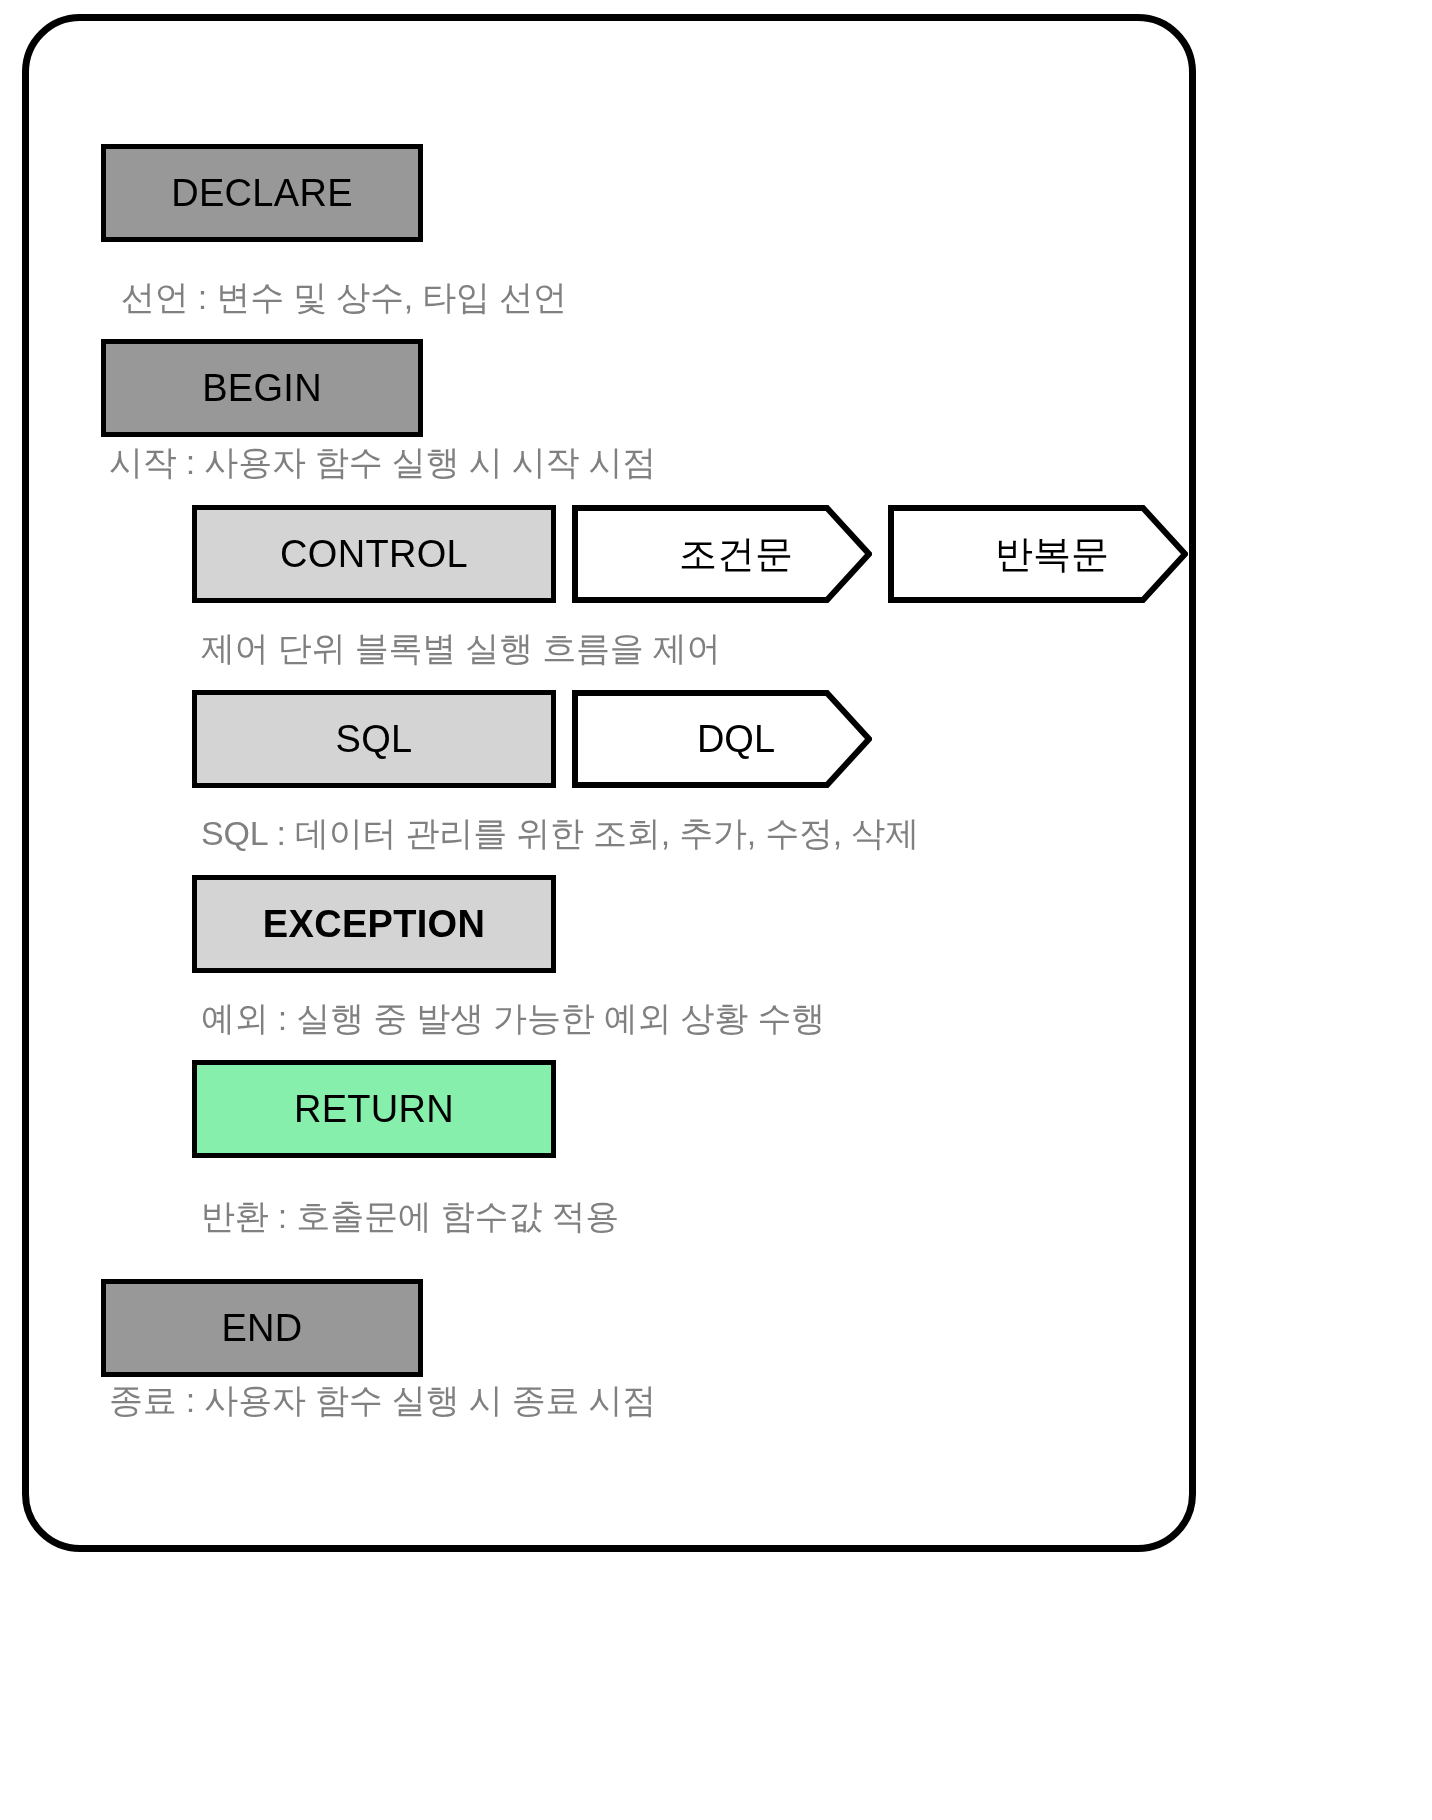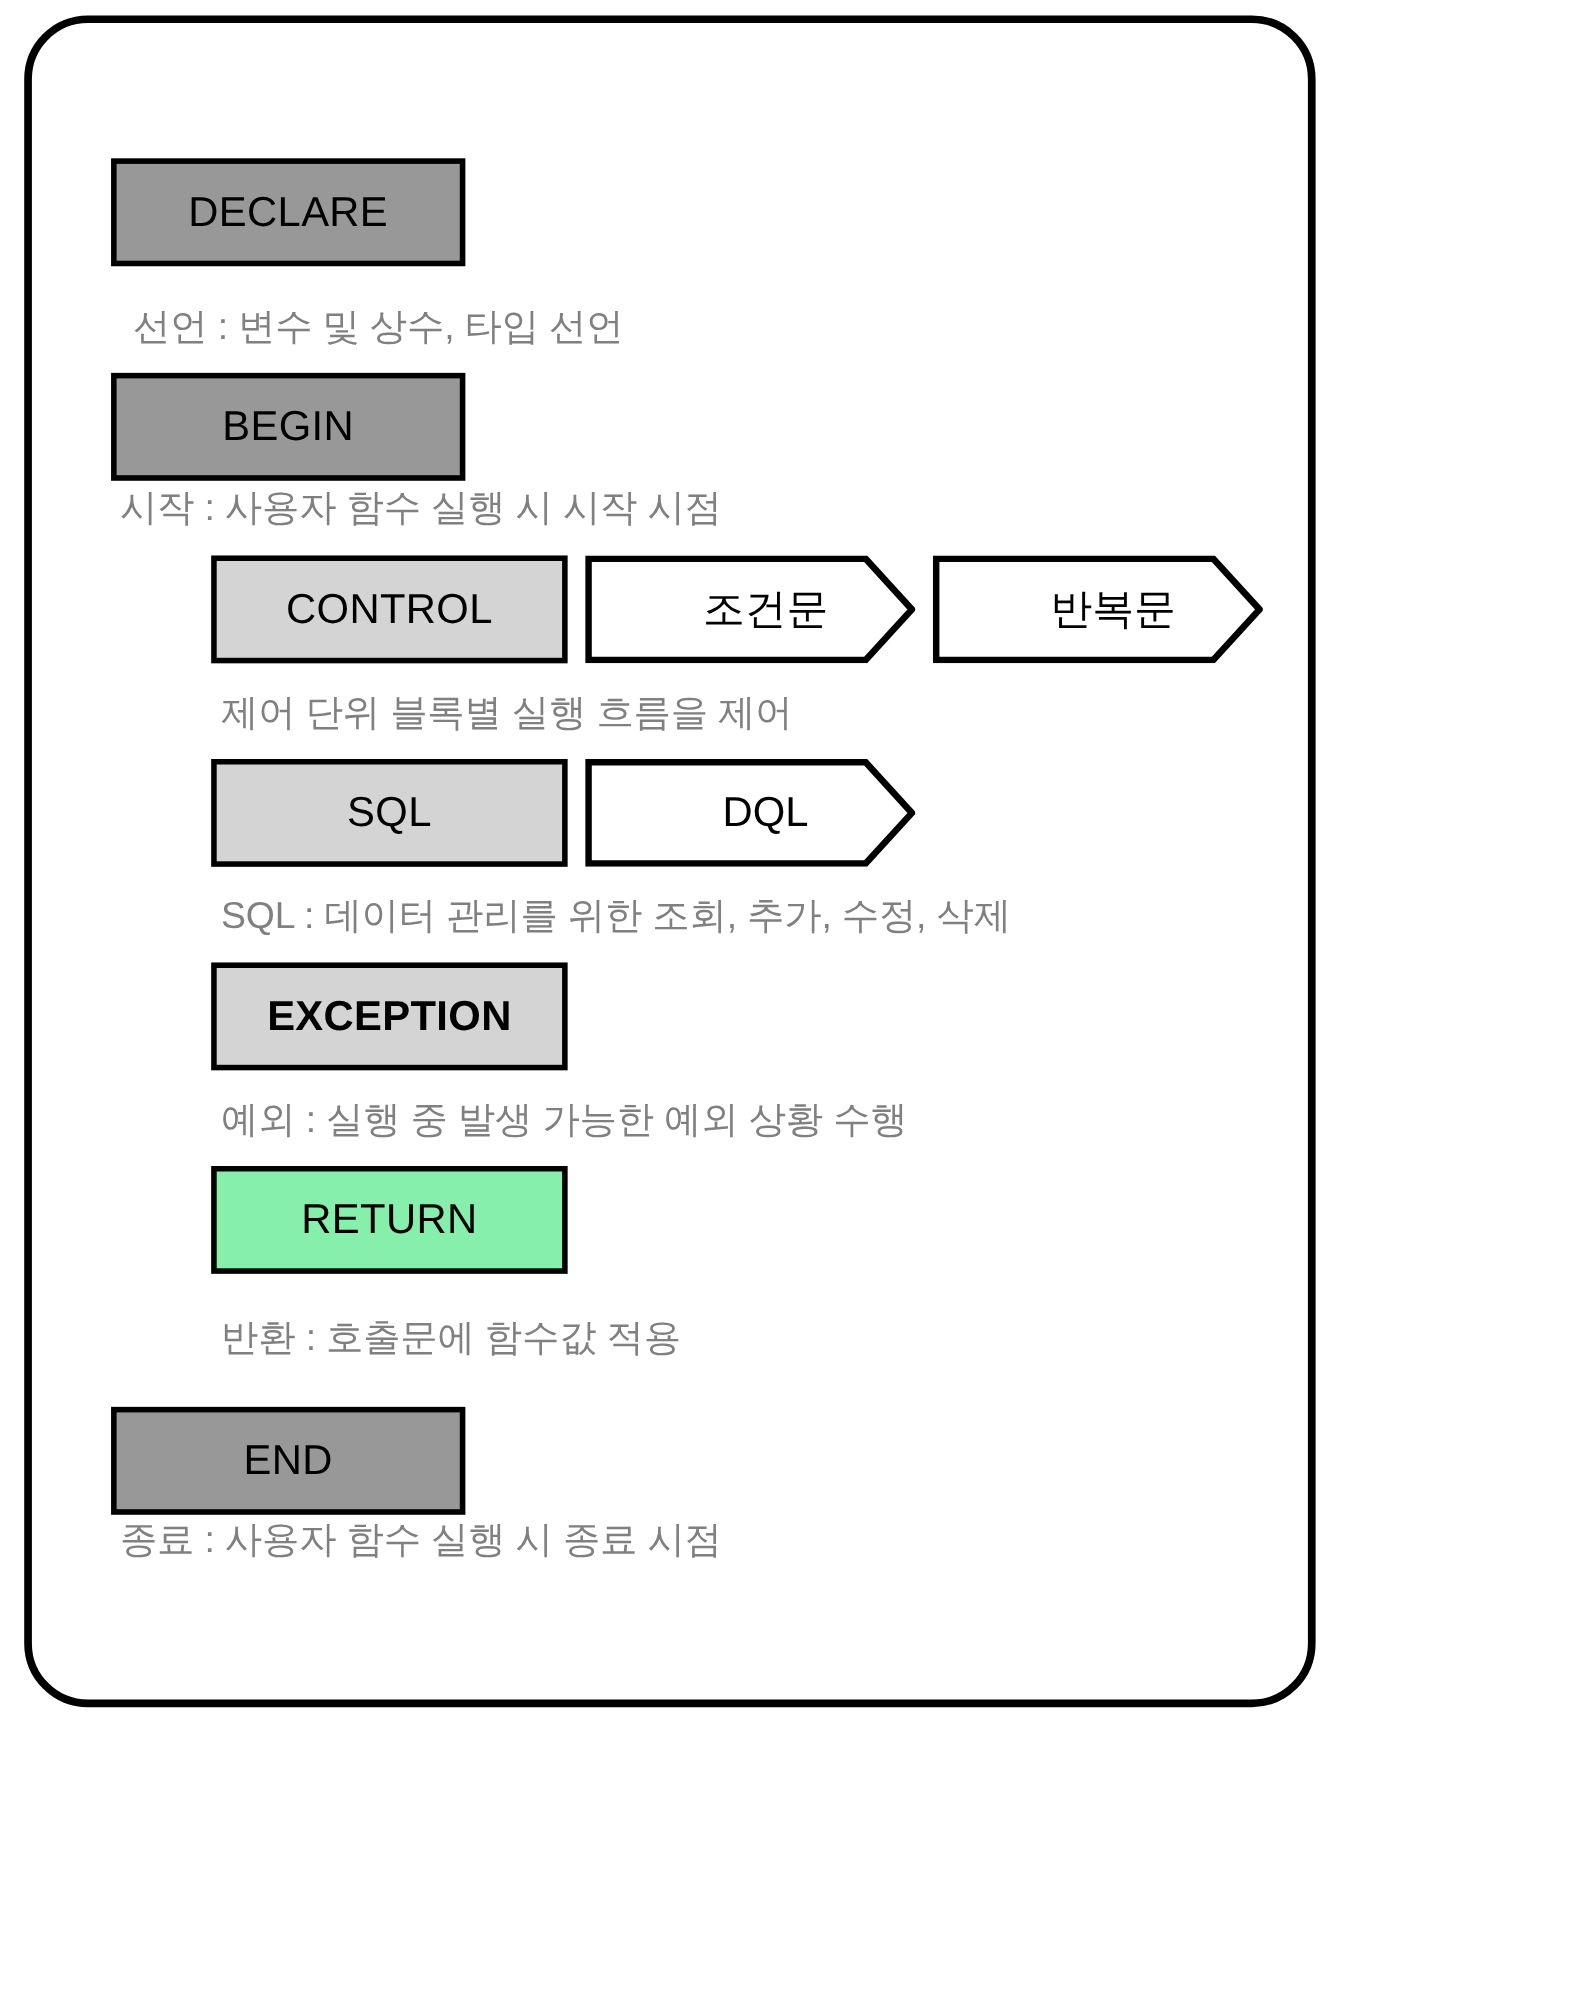--- a/index.html
+++ b/index.html
@@ -52,21 +52,21 @@
     color: #000000;
     font-size: 38px;
     letter-spacing: 0.3px;
     line-height: 1;
   }
   .block.dark   { background: #989898; margin-top: 30px; }
   .block.mid    { background: #86efac; justify-content: center; }
   .block.light  { background: #d4d4d4; }
 
   .lvl1 { width: 322px; height: 98px; }
-  .lvl2 { width: 324px; height: 98px; }
+  .lvl2 { width: 364px; height: 98px; }
 
   
   .chev {
     position: relative;
     width: 300px;
     height: 98px;
     margin-left: 16px;
   }
   .chev.wide { width: 300px; }
   .chev svg {

